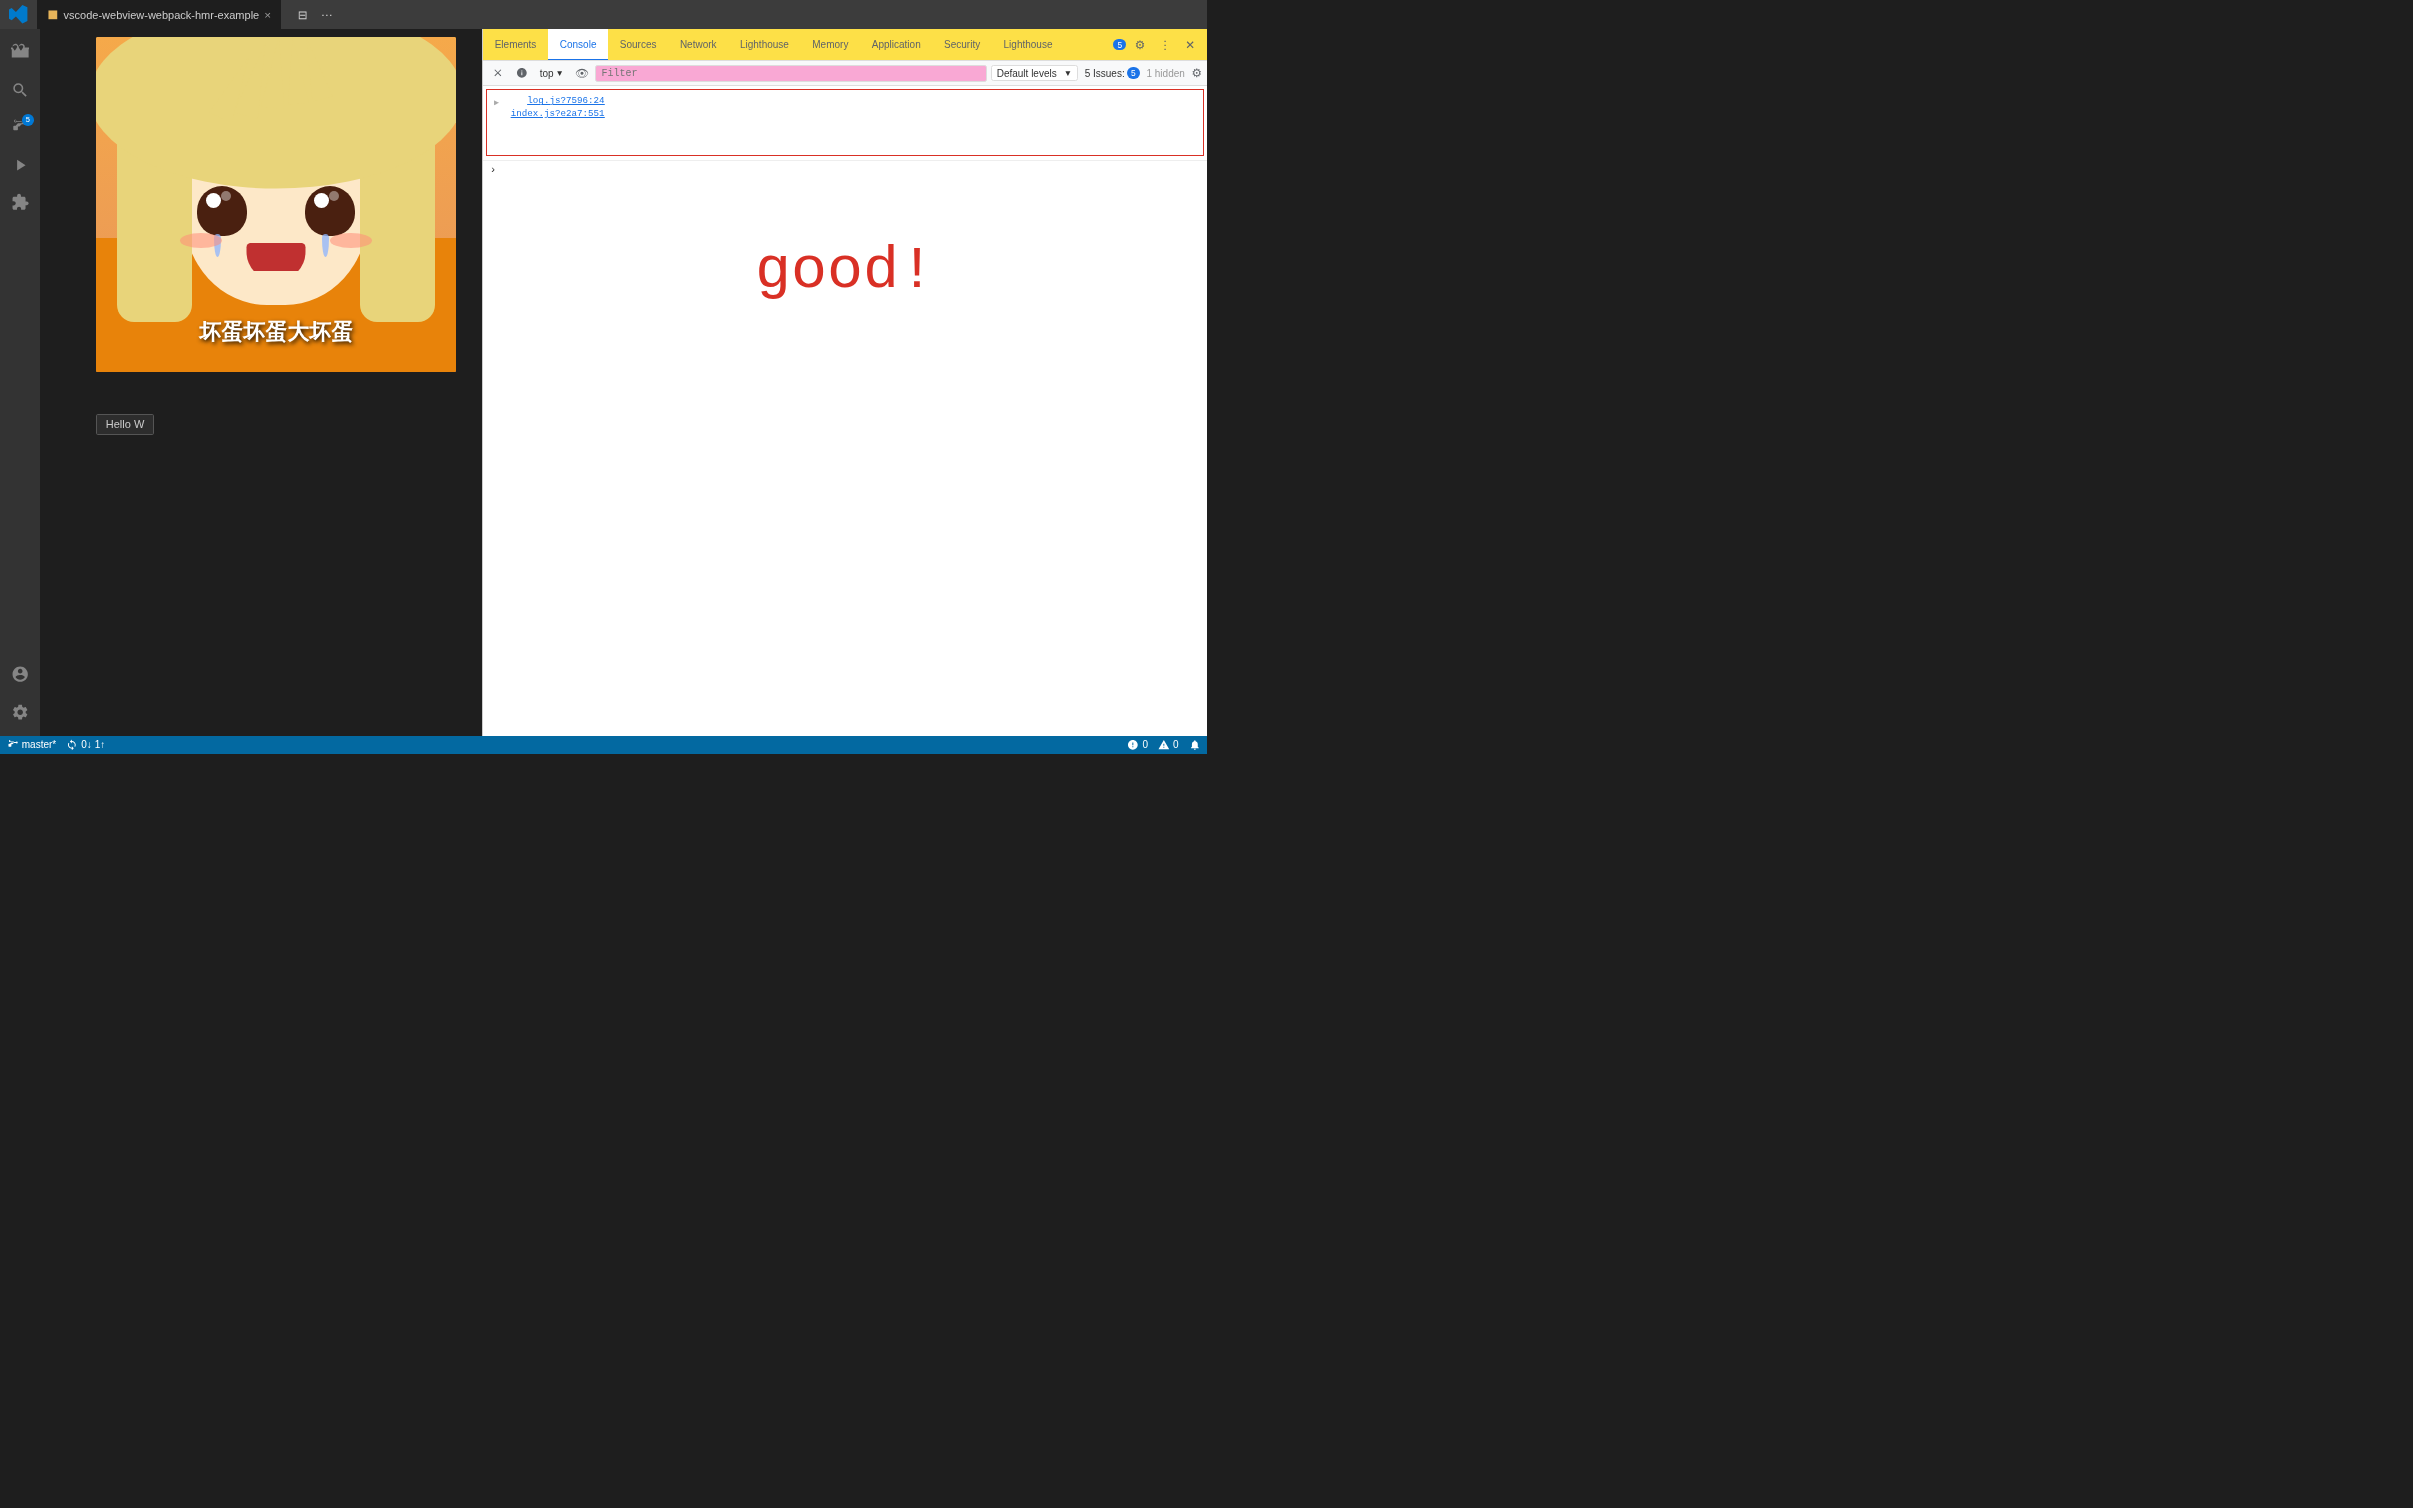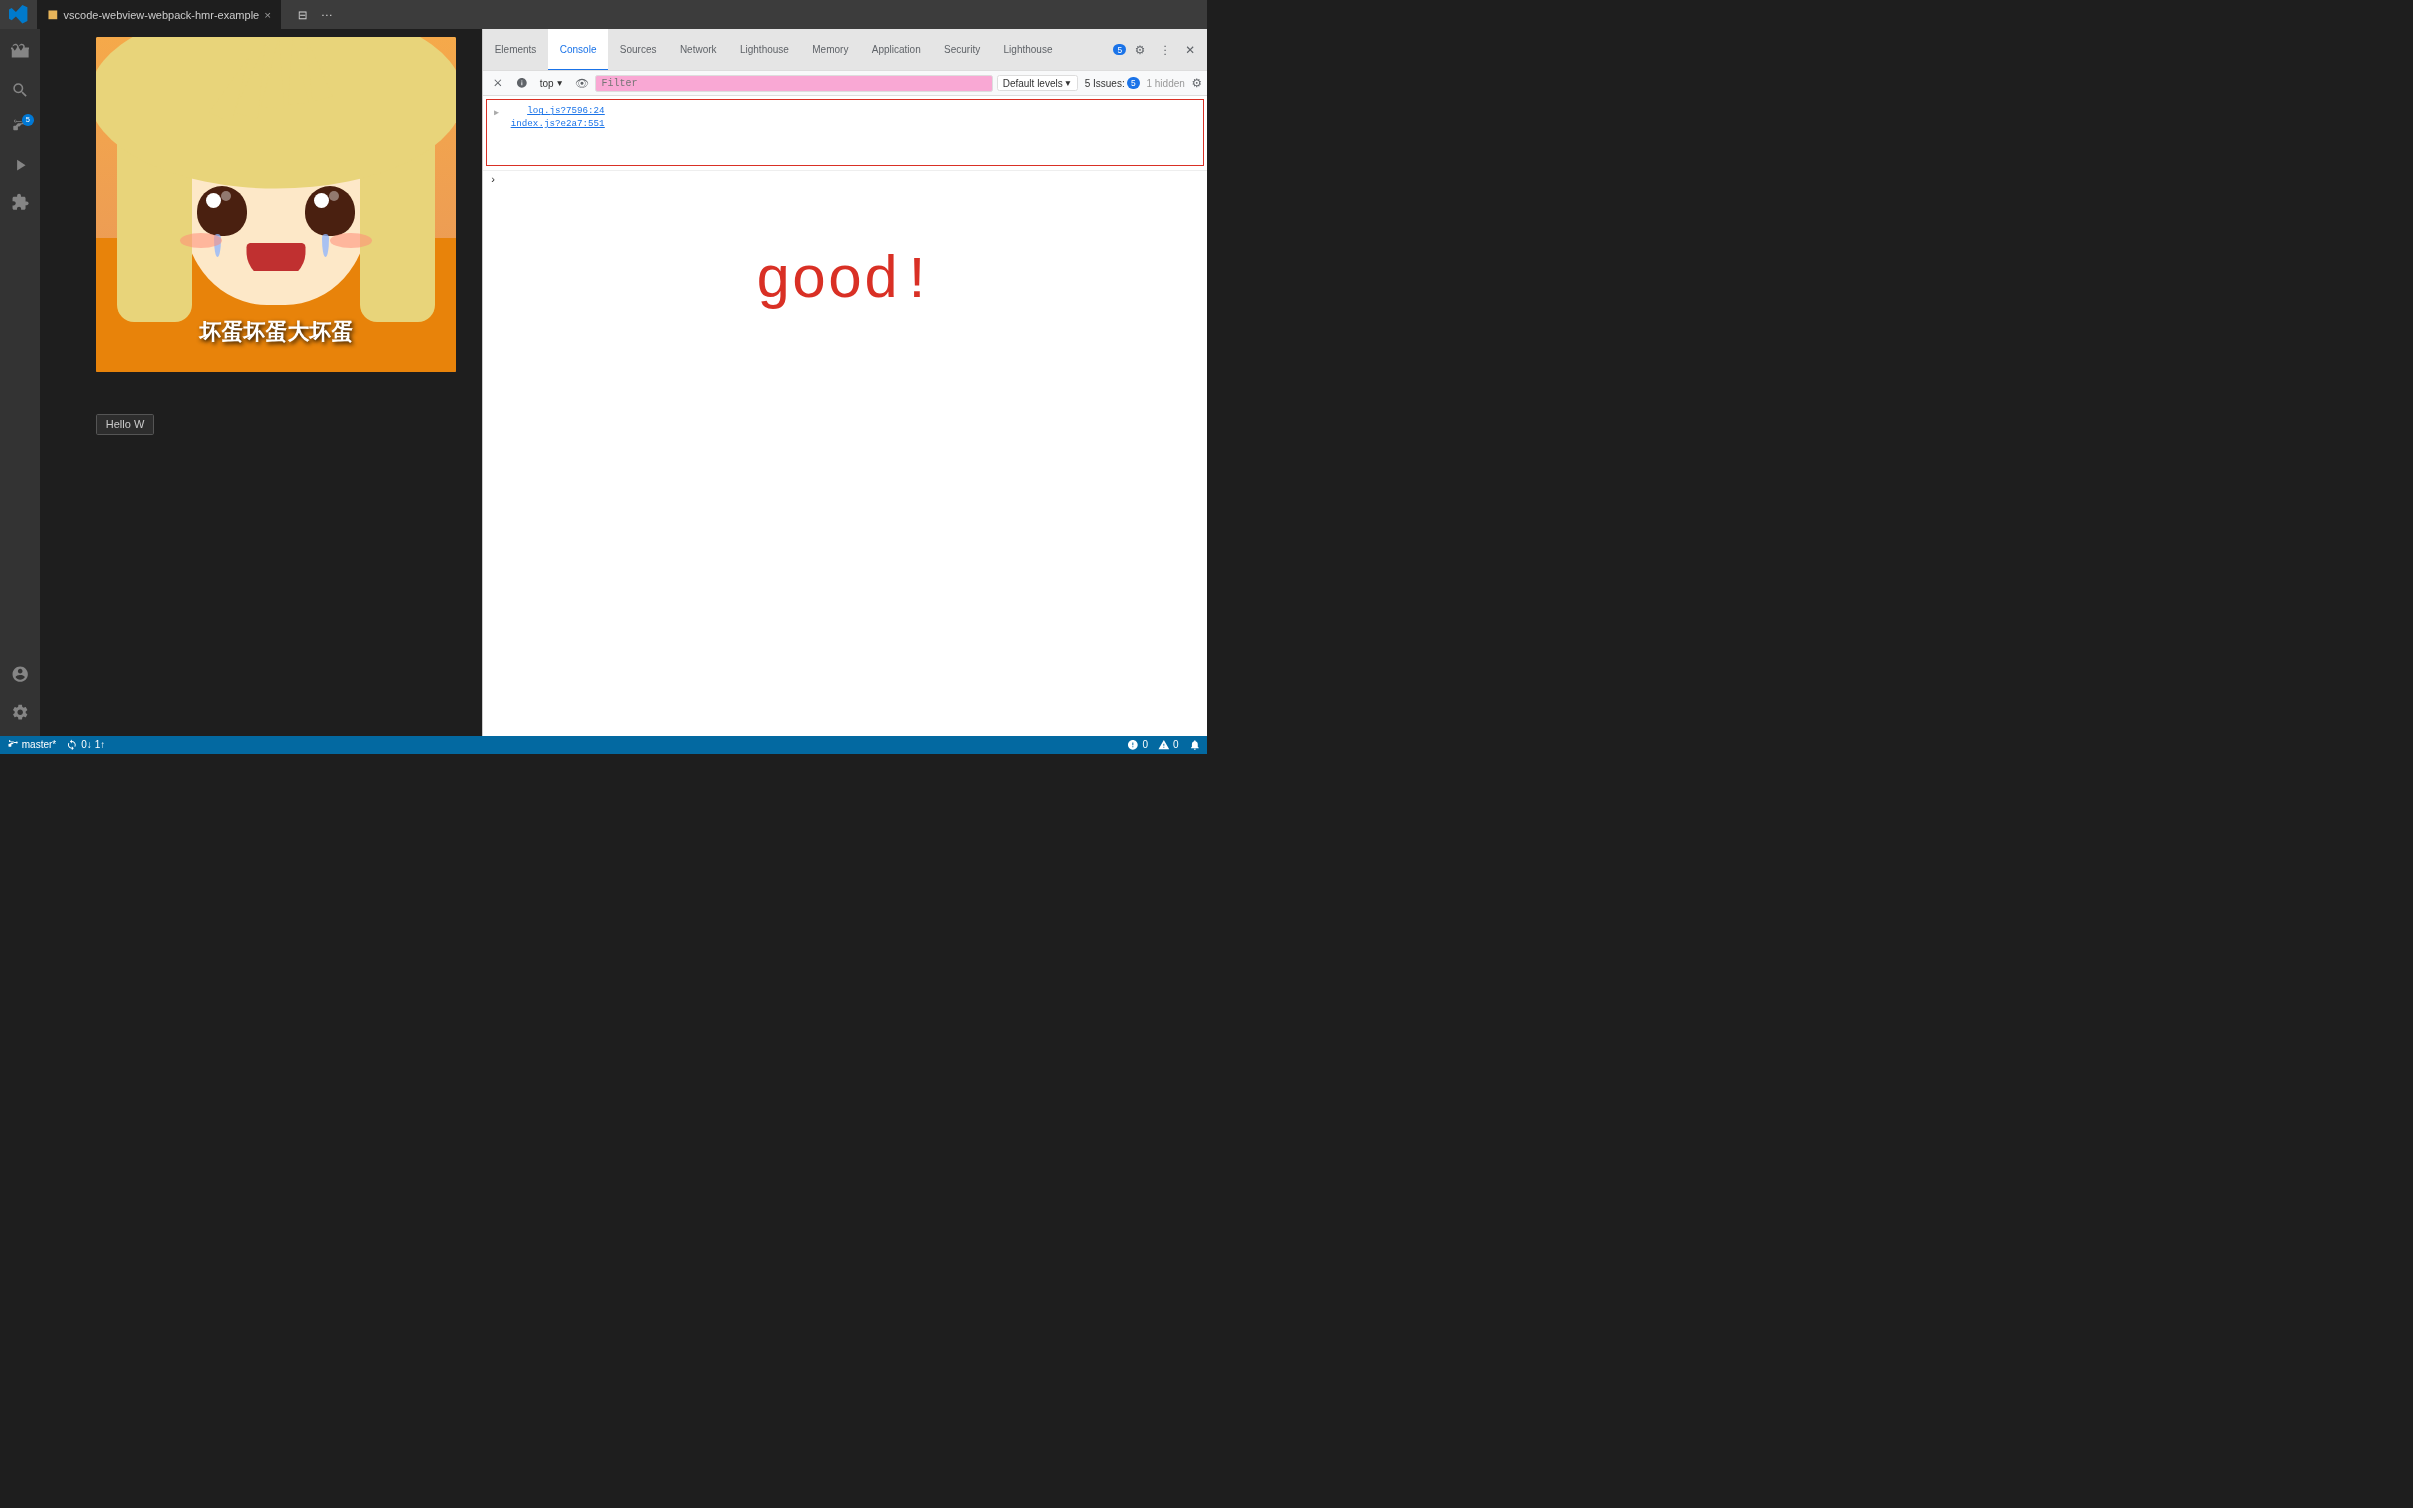--- a/index.html
+++ b/index.html
@@ -176,23 +176,23 @@
       background: #fff;
       display: flex;
       flex-direction: column;
       border-left: 0.8px solid #ccc;
     }
 
     
     .devtools-tabs {
       display: flex;
       align-items: center;
-      background: #e5e5e5;
+      background: #fde047;
       border-bottom: 0.8px solid #ddd;
-      height: 42px;
+      height: 32px;
       flex-shrink: 0;
     }
 
     .dt-tab {
       padding: 0 11.7px;
       height: 100%;
       display: flex;
       align-items: center;
       font-size: 10px;
       color: #5f6368;
@@ -287,21 +287,21 @@
     .ct-right {
       margin-left: auto;
       display: flex;
       align-items: center;
       gap: 6.7px;
     }
 
     .ct-levels {
       display: flex;
       align-items: center;
-      gap: 1px;
+      gap: 7px;
       font-size: 10px;
       color: #333;
       cursor: pointer;
       border: 0.8px solid #ddd;
       padding: 1.7px 5px;
       border-radius: 2.5px;
       background: white;
       text-align: center;
     }
 

